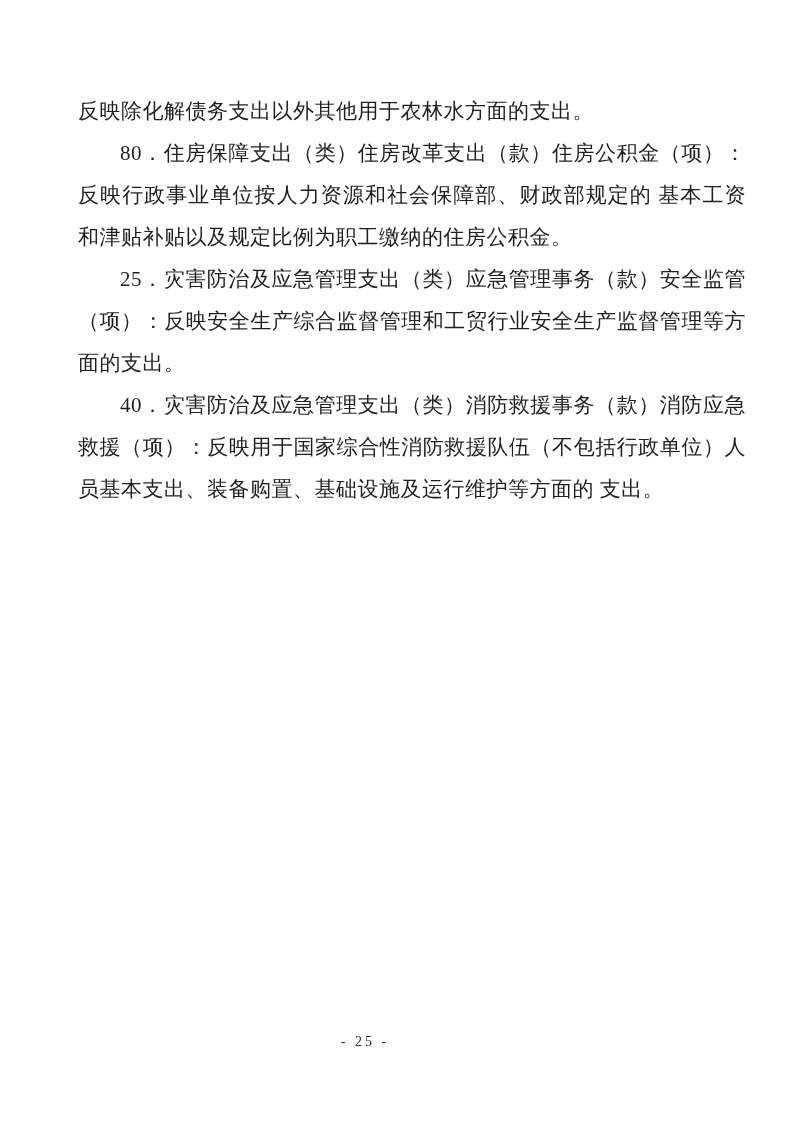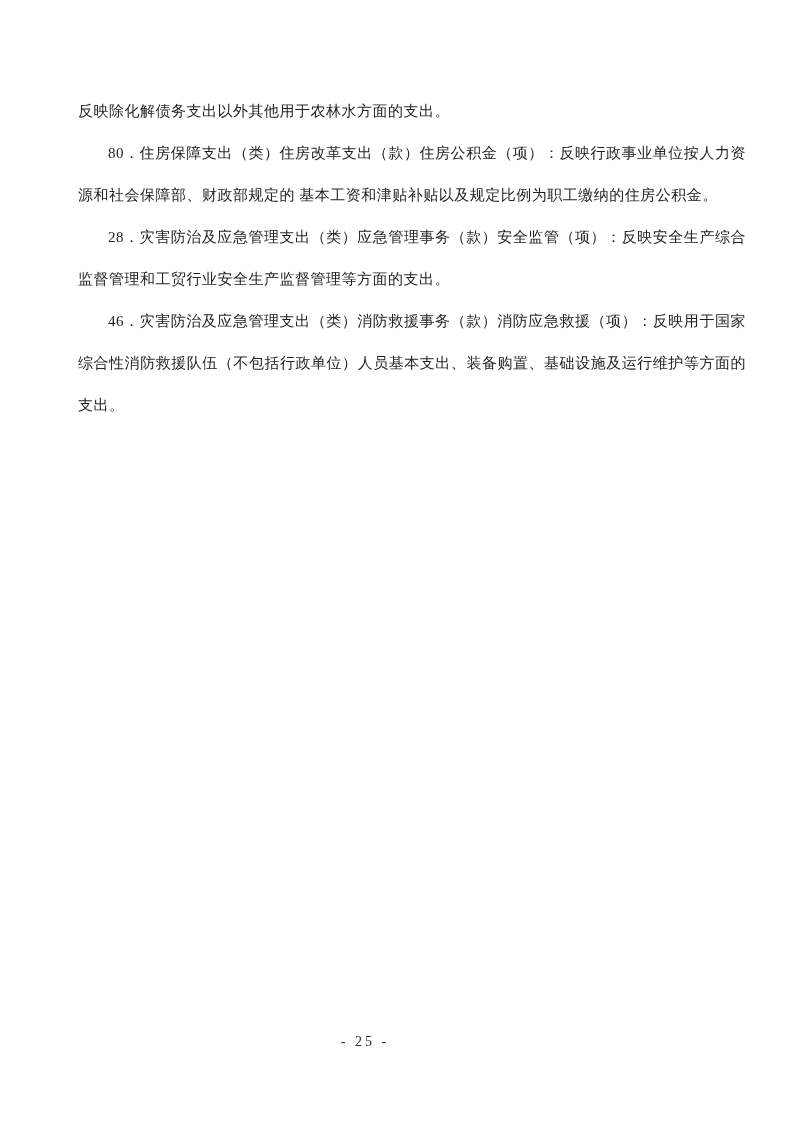--- a/index.html
+++ b/index.html
@@ -21,21 +21,21 @@
 
   .doc-body {
     position: absolute;
     top: 90px;
     left: 78px;
     width: 668px;
     color: #1f1f1f;
   }
 
   .para {
-    font-size: 15px;
+    font-size: 21px;
     line-height: 42px;
     text-align: justify;
     text-justify: inter-ideograph;
     color: #1f1f1f;
     letter-spacing: 0.5px;
   }
 
   .para.indent {
     text-indent: 2em;
   }
@@ -57,21 +57,21 @@
 </style>
 </head>
 <body>
 
 <div class="page">
 
   <div class="doc-body">
 
   <p class="para">反映除化解债务支出以外其他用于农林水方面的支出。</p>
       <p class="para indent">80．住房保障支出（类）住房改革支出（款）住房公积金（项）：反映行政事业单位按人力资源和社会保障部、财政部规定的 基本工资和津贴补贴以及规定比例为职工缴纳的住房公积金。</p>
-      <p class="para indent">28．灾害防治及应急管理支出（类）应急管理事务（款）安全监管（项）：反映安全生产综合监督管理和工贸行业安全生产监督管理等方面的支出。</p>
-      <p class="para indent">46．灾害防治及应急管理支出（类）消防救援事务（款）消防应急救援（项）：反映用于国家综合性消防救援队伍（不包括行政单位）人员基本支出、装备购置、基础设施及运行维护等方面的 支出。</p>
+      <p class="para indent">25．灾害防治及应急管理支出（类）应急管理事务（款）安全监管（项）：反映安全生产综合监督管理和工贸行业安全生产监督管理等方面的支出。</p>
+      <p class="para indent">40．灾害防治及应急管理支出（类）消防救援事务（款）消防应急救援（项）：反映用于国家综合性消防救援队伍（不包括行政单位）人员基本支出、装备购置、基础设施及运行维护等方面的 支出。</p>
     </div>
 
   <div class="page-footer">
     <span class="page-number">- 25 -</span>
   </div>
 
 </div>
 
 </body></html>

